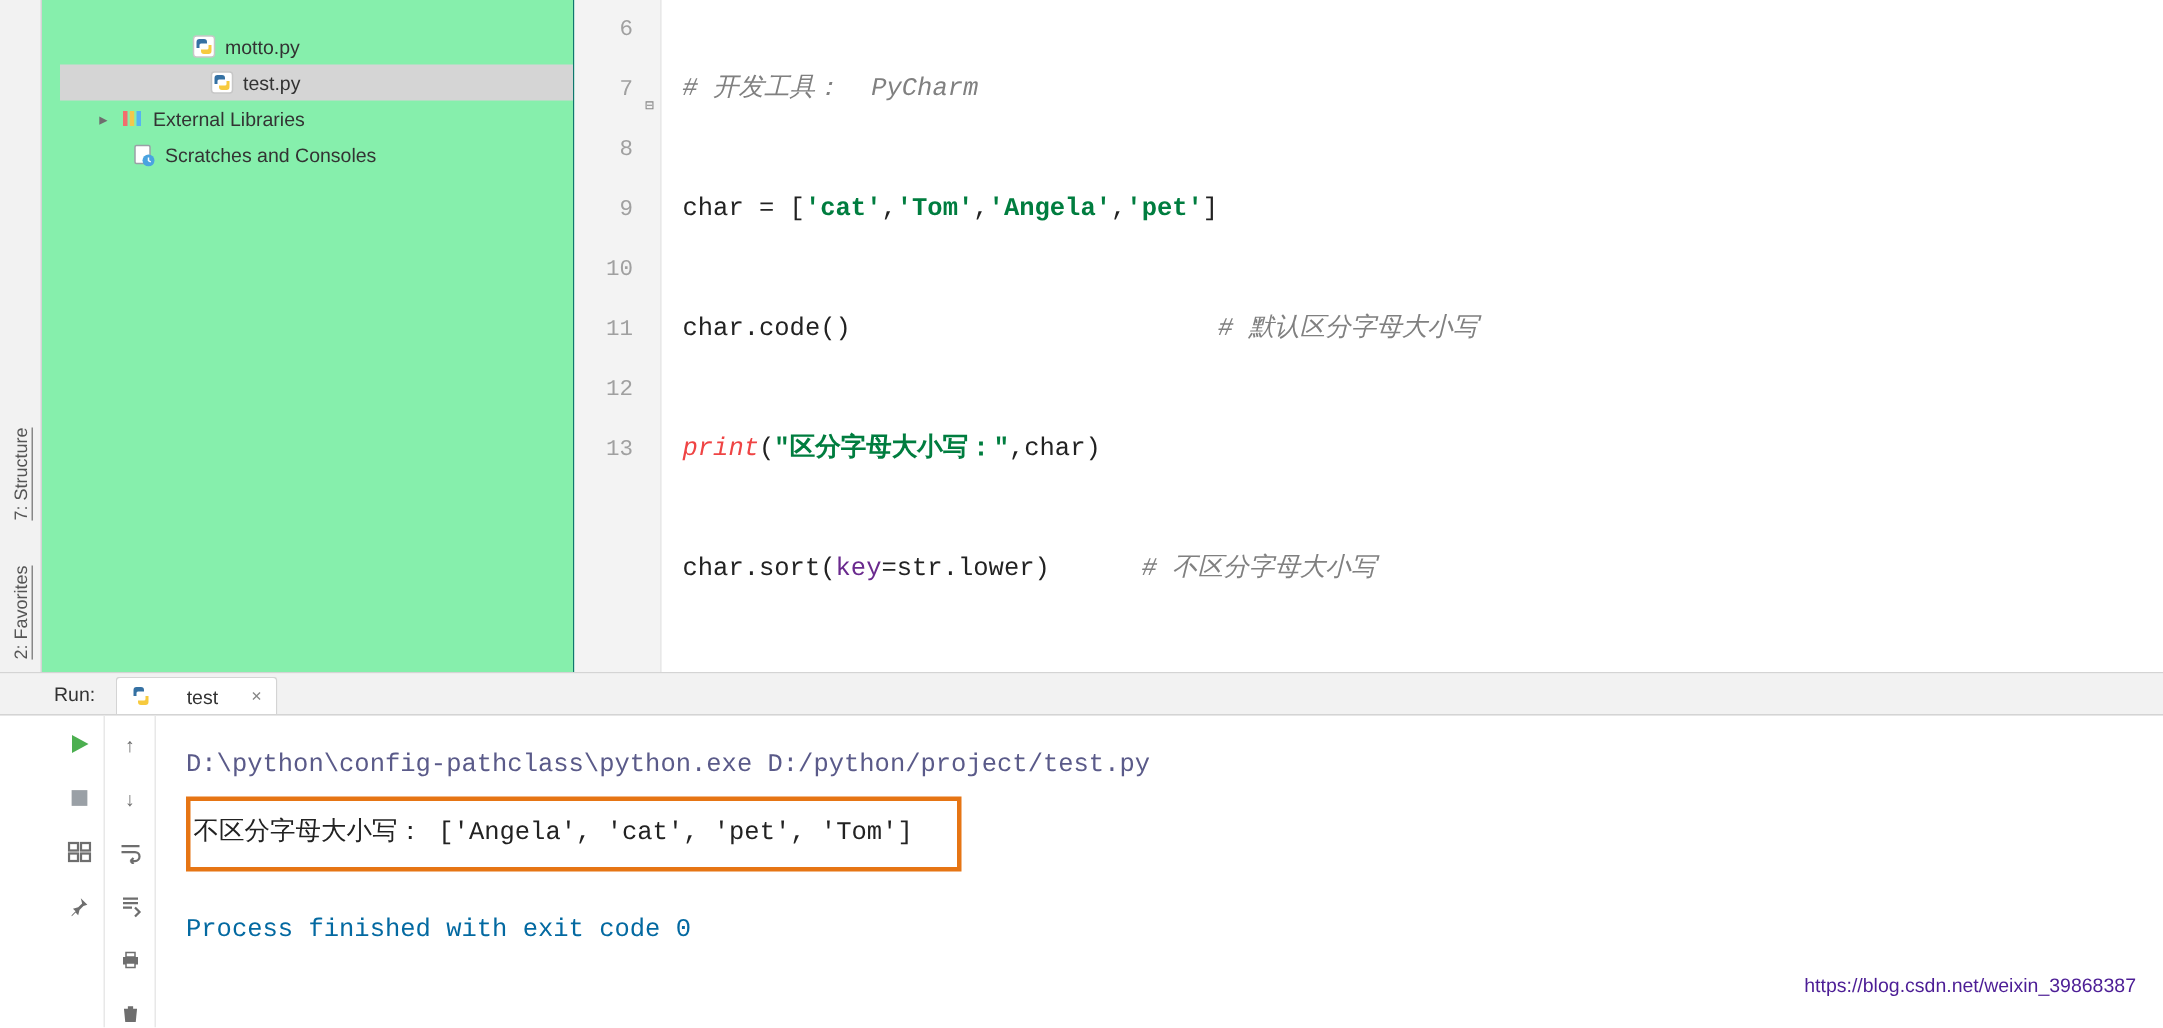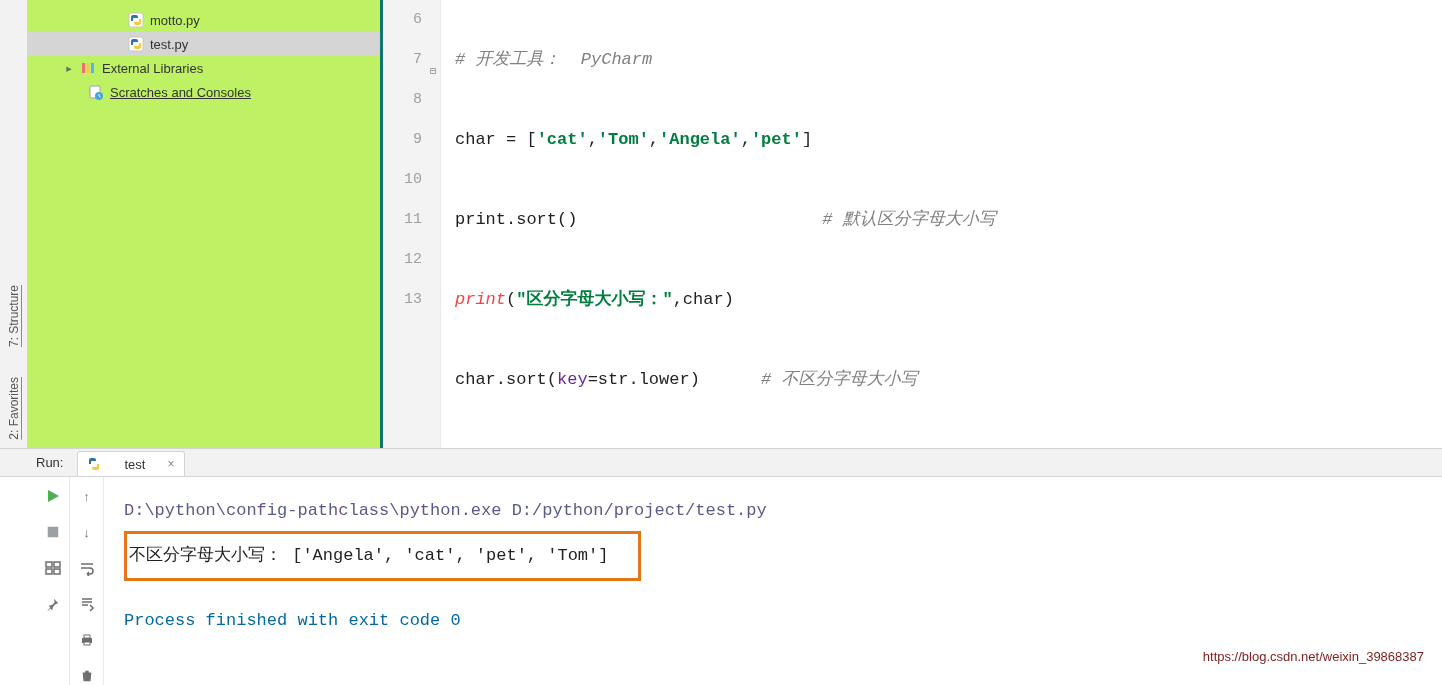--- a/index.html
+++ b/index.html
@@ -1,26 +1,26 @@
 <!DOCTYPE html>
 <html><head>
 <meta charset="utf-8">
 <style>
 * { margin:0; padding:0; box-sizing:border-box; }
 body { font-family:"Segoe UI",Arial,sans-serif; font-size:13px; color:#333; background:#fff; width:1442px; height:685px; overflow:hidden; position:relative; }
 .ide { display:flex; flex-direction:column; height:100%; }
 .top { display:flex; flex:1; min-height:0; }
 .leftbar { width:28px; background:#f2f2f2; border-right:1px solid #d4d4d4; display:flex; flex-direction:column; justify-content:flex-end; align-items:center; padding-bottom:8px; gap:30px; }
 .vtext { writing-mode:vertical-rl; transform:rotate(180deg); font-size:12px; color:#555; cursor:pointer; display:flex; align-items:center; gap:4px; text-decoration:underline; text-decoration-color:#888; }
-.project-tree { width:355px; background:#bef264; border-right:3px solid #0f766e; padding-top:8px; overflow:hidden; }
+.project-tree { width:355px; background:#86efac; border-right:1px solid #0f766e; padding-top:19px; overflow:hidden; }
 .tree-item { display:flex; align-items:center; height:24px; padding-left:16px; gap:6px; cursor:pointer; }
 .tree-item.indent2 { padding-left:100px; }
 .tree-item.indent0 { padding-left:36px; }
-.tree-item.indent0b { padding-left:60px;text-decoration:underline; }
-.tree-item.selected { background:#d5d5d5; }
+.tree-item.indent0b { padding-left:60px; }
+.tree-item.selected { background:#d5d5d5;margin-left:12px; }
 .py-icon { width:16px; height:16px; flex-shrink:0; }
 .lib-icon { width:16px; height:16px; flex-shrink:0; }
 .scratch-icon { width:16px; height:16px; flex-shrink:0; }
 .chev { width:10px; color:#6e6e6e; font-size:11px; text-align:center; }
 .editor { flex:1; display:flex; background:#fff; overflow:hidden; }
 .gutter { width:58px; background:#f3f3f3; border-right:1px solid #e8e8e8; text-align:right; padding-right:18px; color:#a0a0a0; font-family:"Consolas","Courier New",monospace; font-size:15px; line-height:40px; padding-top:0; }
 .gutter div { height:40px; position:relative; }
 .fold-mark { position:absolute; right:-14px; top:12px; width:10px; height:10px; font-size:10px; color:#888; }
 .code { flex:1; font-family:"Consolas","Courier New",monospace; font-size:17px; line-height:40px; white-space:pre; padding-left:14px; color:#222; }
 .code .row { height:40px; }
@@ -35,21 +35,21 @@
 .tab .close { color:#888; font-size:12px; }
 .run-body { flex:1; display:flex; }
 .run-tools { width:34px; border-right:1px solid #e8e8e8; display:flex; flex-direction:column; align-items:center; padding-top:10px; gap:18px; margin-left:36px; }
 .run-tools2 { width:34px; border-right:1px solid #e8e8e8; display:flex; flex-direction:column; align-items:center; padding-top:10px; gap:18px; }
 .tool-ic { width:18px; height:18px; display:flex; align-items:center; justify-content:center; color:#6e6e6e; cursor:pointer; }
 .play { color:#4caf50; }
 .console { flex:1; padding:14px 10px 10px 20px; font-family:"Consolas","Courier New",monospace; font-size:17px; line-height:40px; color:#222; position:relative; }
 .cmd { color:#5a5a89; }
 .boxed { border:3px solid #e67514; display:inline-block; padding:2px 30px 2px 2px; }
 .exit { color:#0369a1; }
-.watermark { position:absolute; right:18px; bottom:8px; color:#7f1d1d; font-size:13px; font-family:Arial,sans-serif; }
+.watermark { position:absolute; right:18px; bottom:8px; color:#4c1d95; font-size:13px; font-family:Arial,sans-serif; }
 svg { display:block; }
 </style>
 </head>
 <body>
 
 <div class="ide">
   <div class="top">
     <div class="leftbar">
       <span class="vtext">
           <span>7: Structure</span>
@@ -110,21 +110,21 @@
         <div>8</div>
         <div>9</div>
         <div>10</div>
         <div>11</div>
         <div>12</div>
         <div>13</div>
       </div>
       <div class="code">
 <div class="row"><span class="c-comment"># 开发工具：  PyCharm</span></div>
 <div class="row"><span>char = [</span><span class="c-str">'cat'</span><span>,</span><span class="c-str">'Tom'</span><span>,</span><span class="c-str">'Angela'</span><span>,</span><span class="c-str">'pet'</span><span>]</span></div>
-<div class="row"><span>print.sort()                        </span><span class="c-comment"># 默认区分字母大小写</span></div>
+<div class="row"><span>char.code()                        </span><span class="c-comment"># 默认区分字母大小写</span></div>
 <div class="row"><span class="c-call">print</span><span>(</span><span class="c-str">"区分字母大小写："</span><span>,char)</span></div>
 <div class="row"><span>char.sort(</span><span class="c-id2">key</span><span>=str.</span><span>lower</span><span>)      </span><span class="c-comment"># 不区分字母大小写</span></div>
 <div class="row"></div>
 
 
       </div>
     </div>
   </div>
 
   <div class="bottom">

